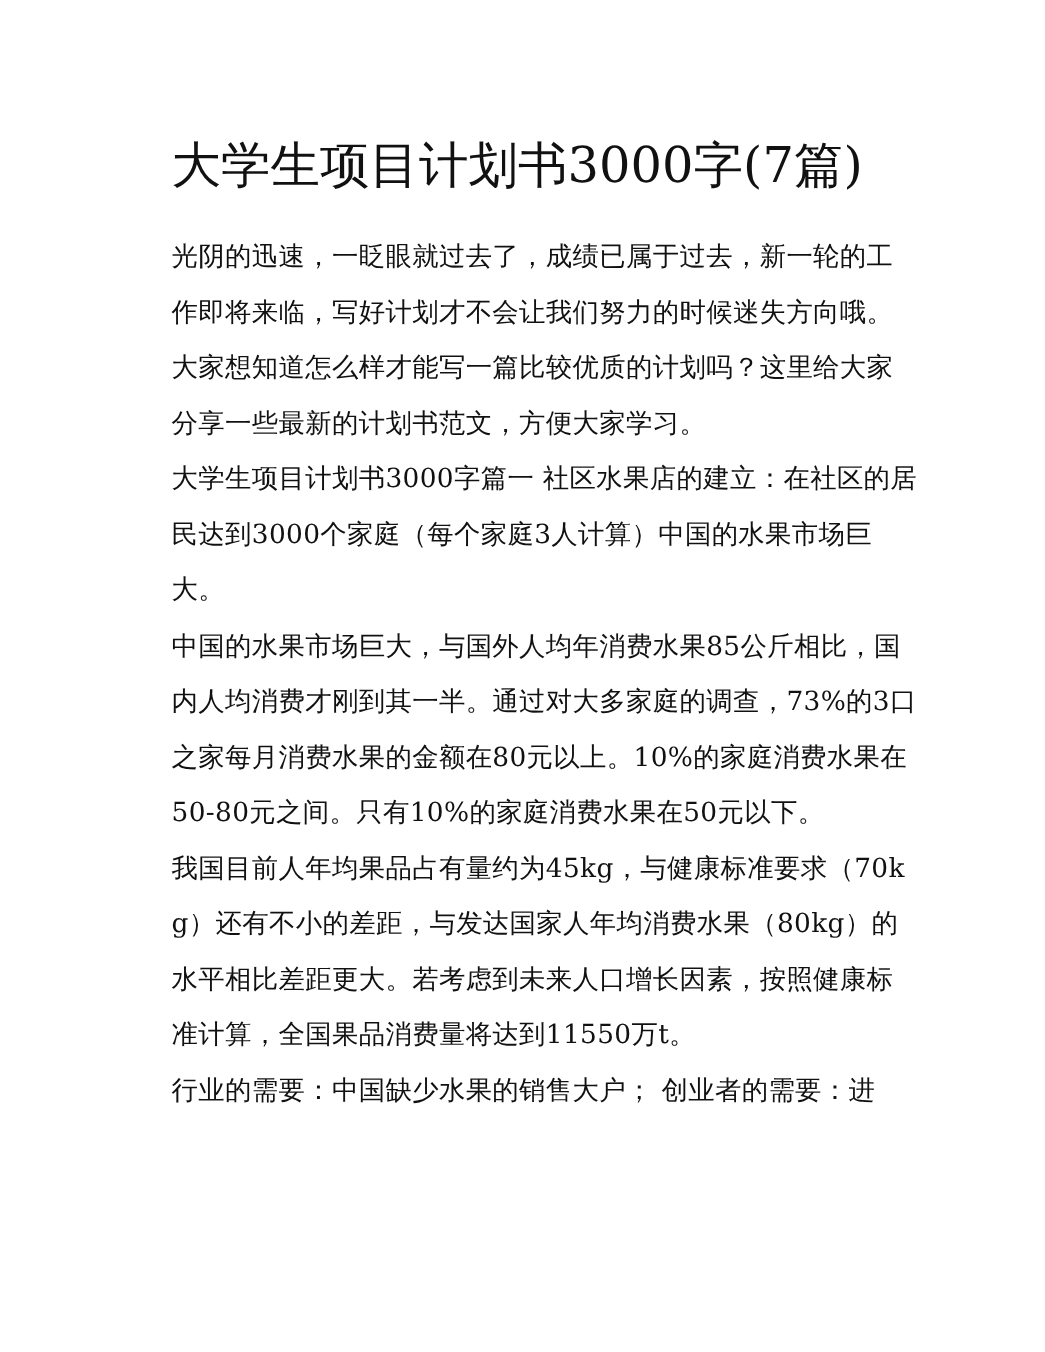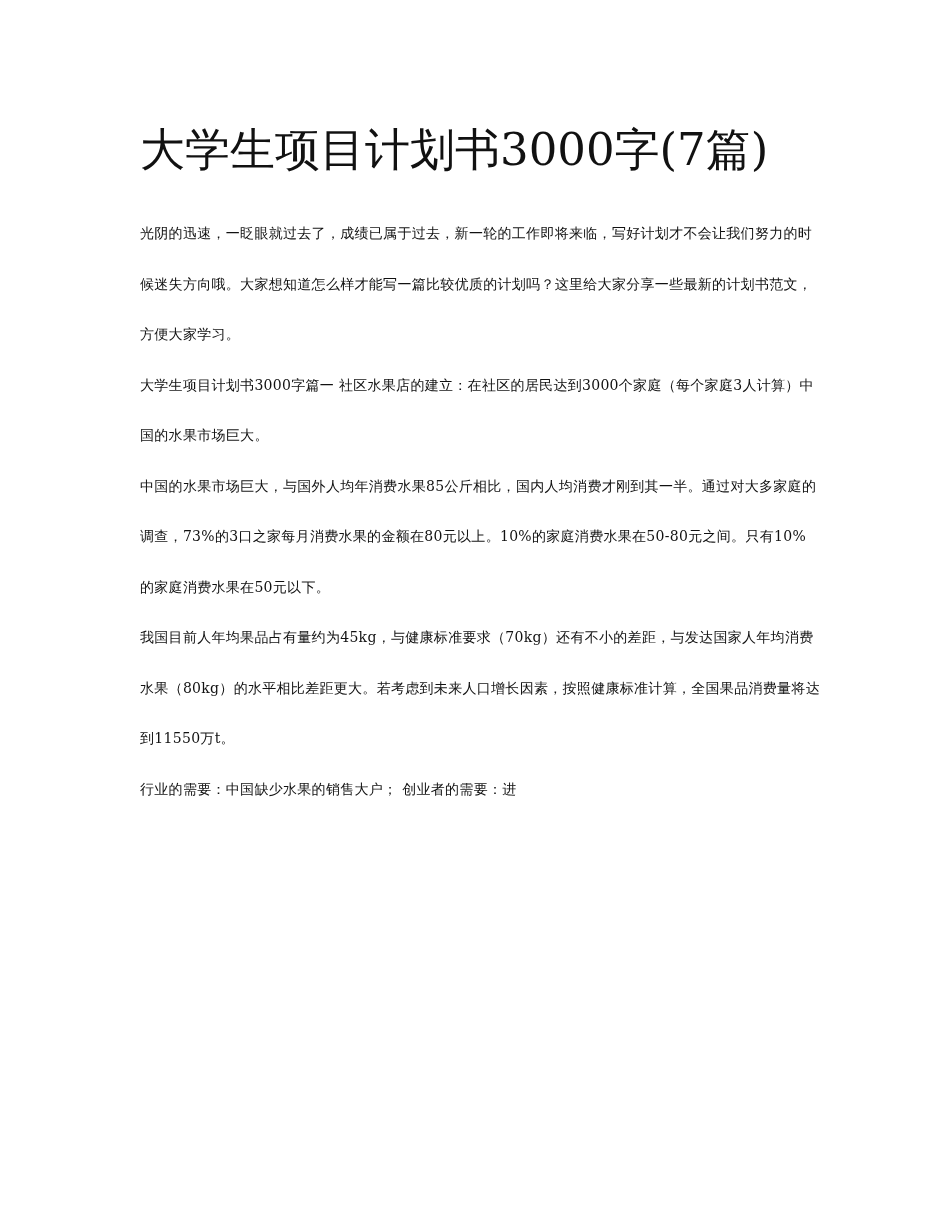--- a/index.html
+++ b/index.html
@@ -10,33 +10,33 @@
     body {
       width: 950px;
       height: 1229px;
       position: relative;
       overflow: hidden;
       font-family: "DejaVu Serif", "Liberation Serif", serif;
       color: #111111;
     }
     .page {
       position: absolute;
-      left: 140px;
+      left: 156px;
       top: 112px;
       width: 680px;
     }
     .title {
       font-size: 45px;
       line-height: 76px;
       font-weight: normal;
       margin: 0 0 20px 0;
       letter-spacing: 0px;
     }
     .para {
-      font-size: 14px;
+      font-size: 24px;
       line-height: 50.5px;
       margin: 0;
       letter-spacing: 0.3px;
       word-break: break-all;
     }
   </style>
 </head>
 <body>
 
 <div class="page">

